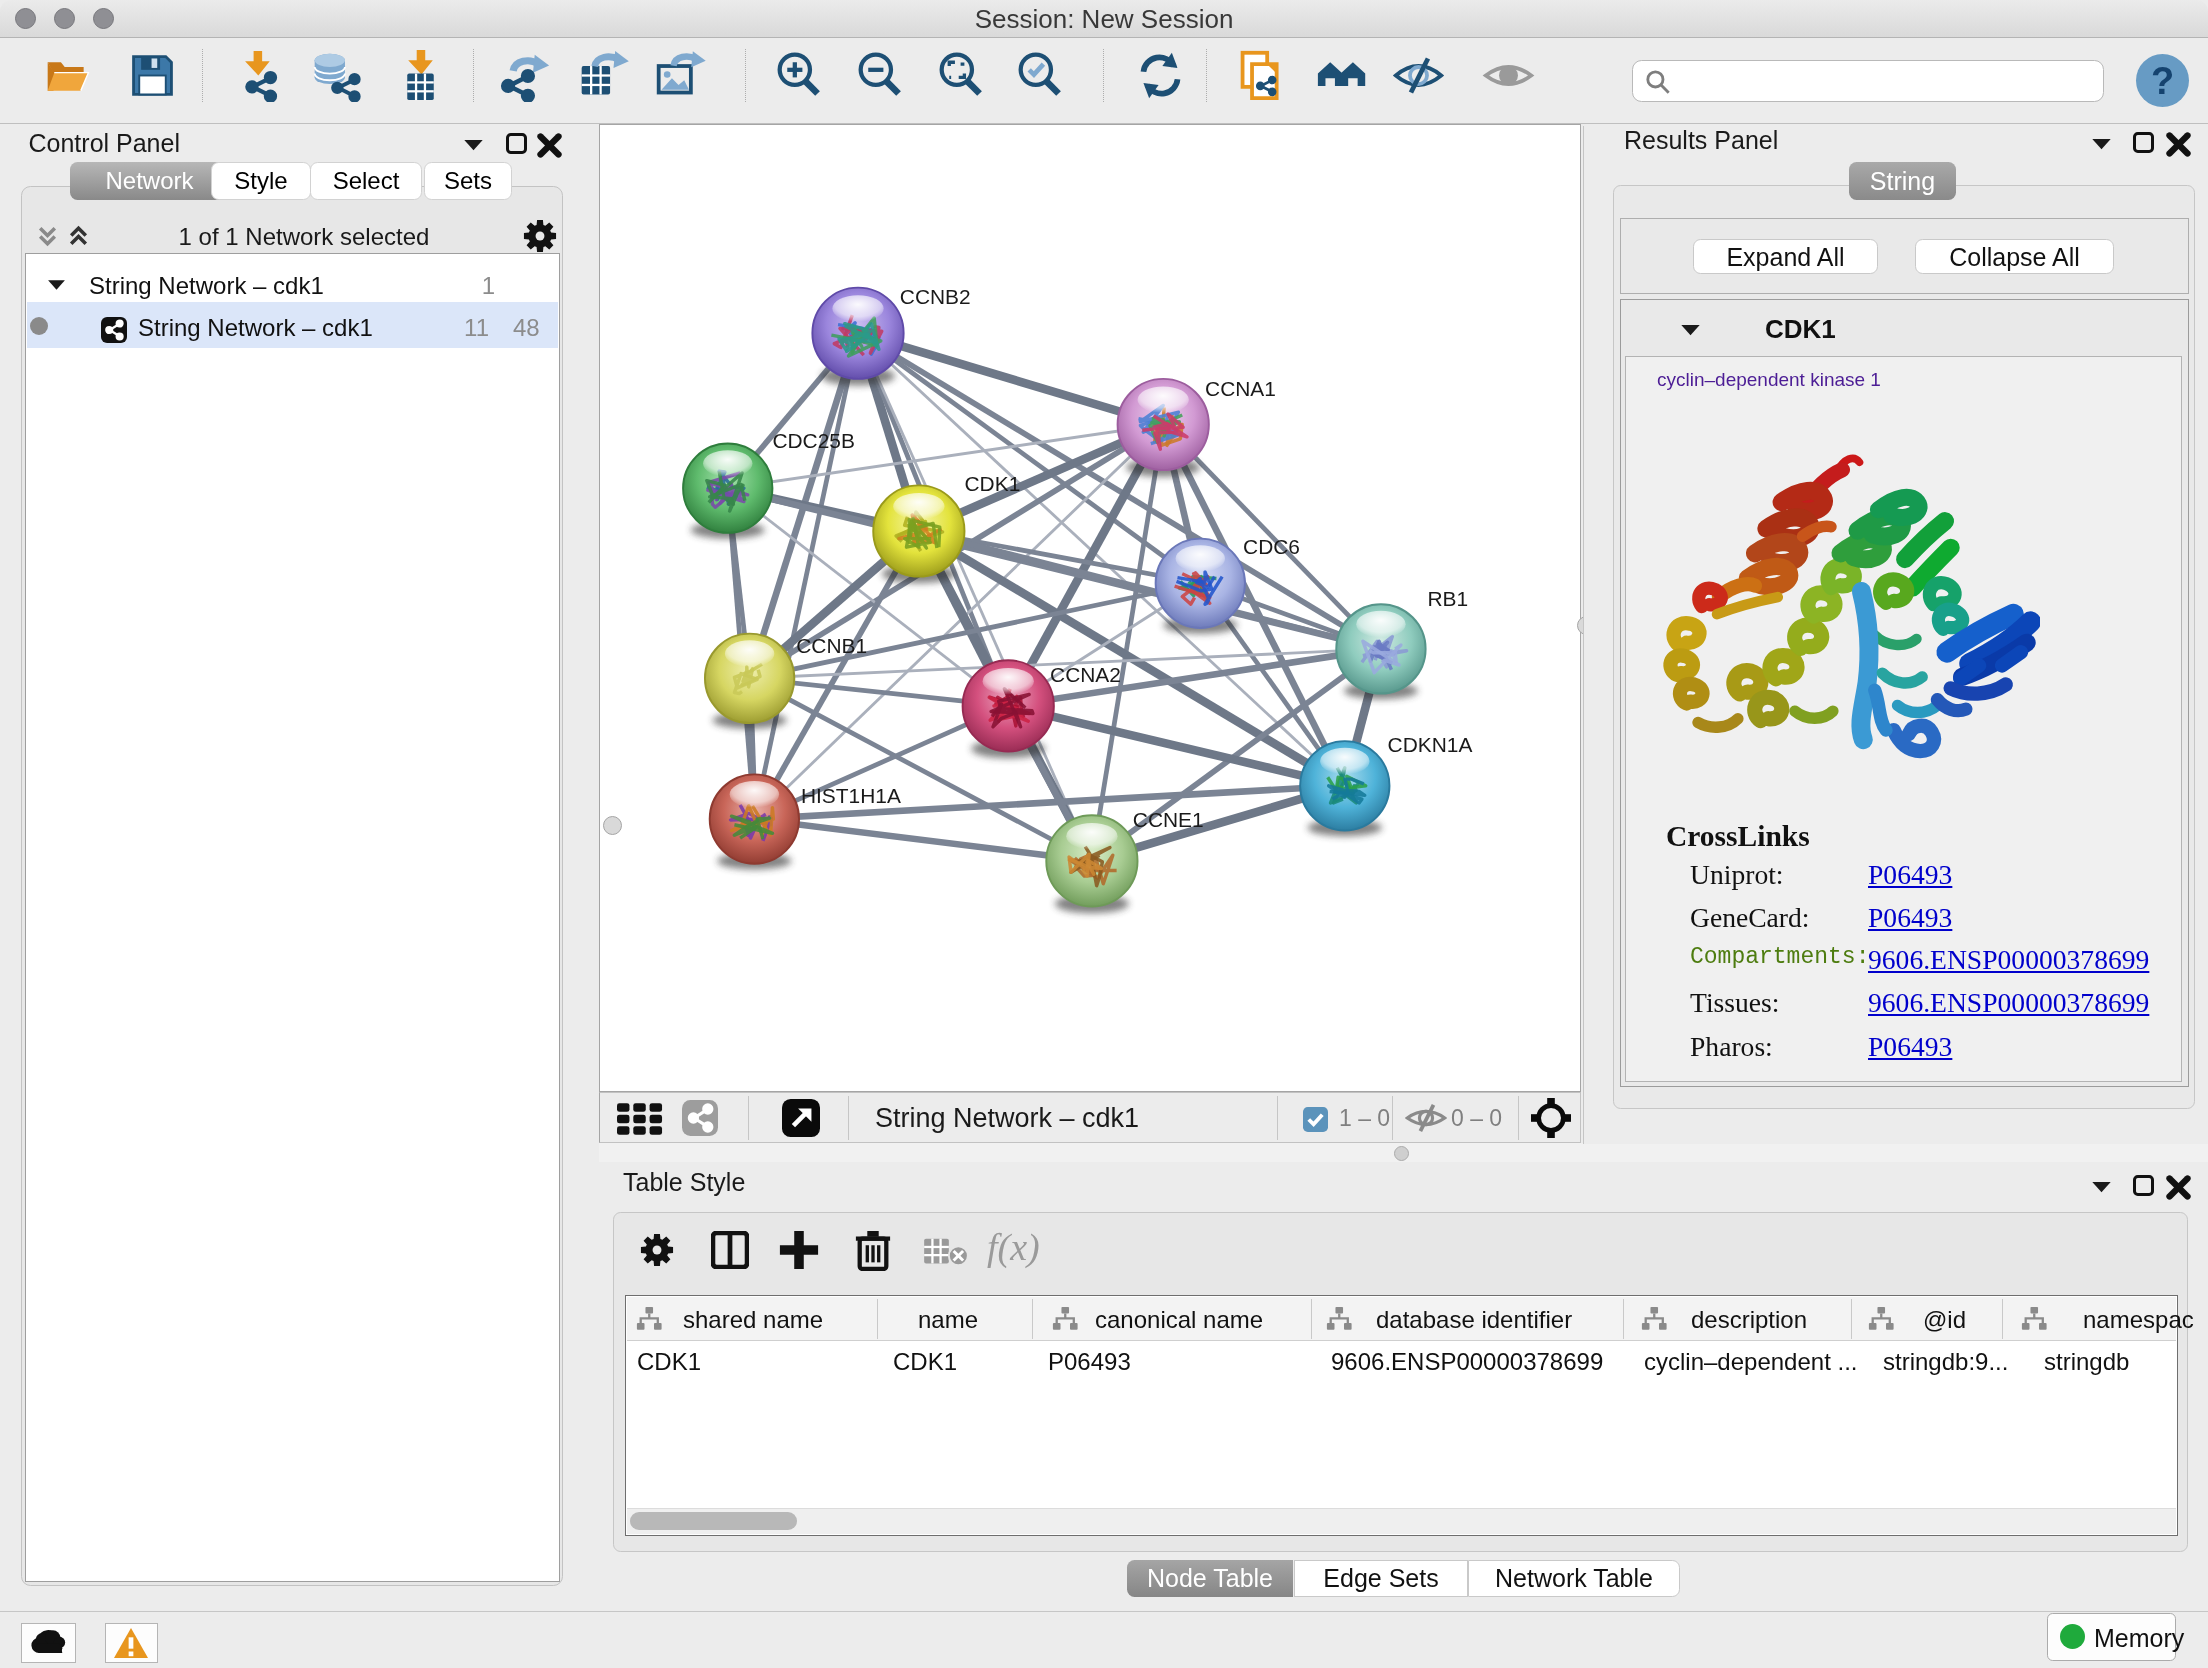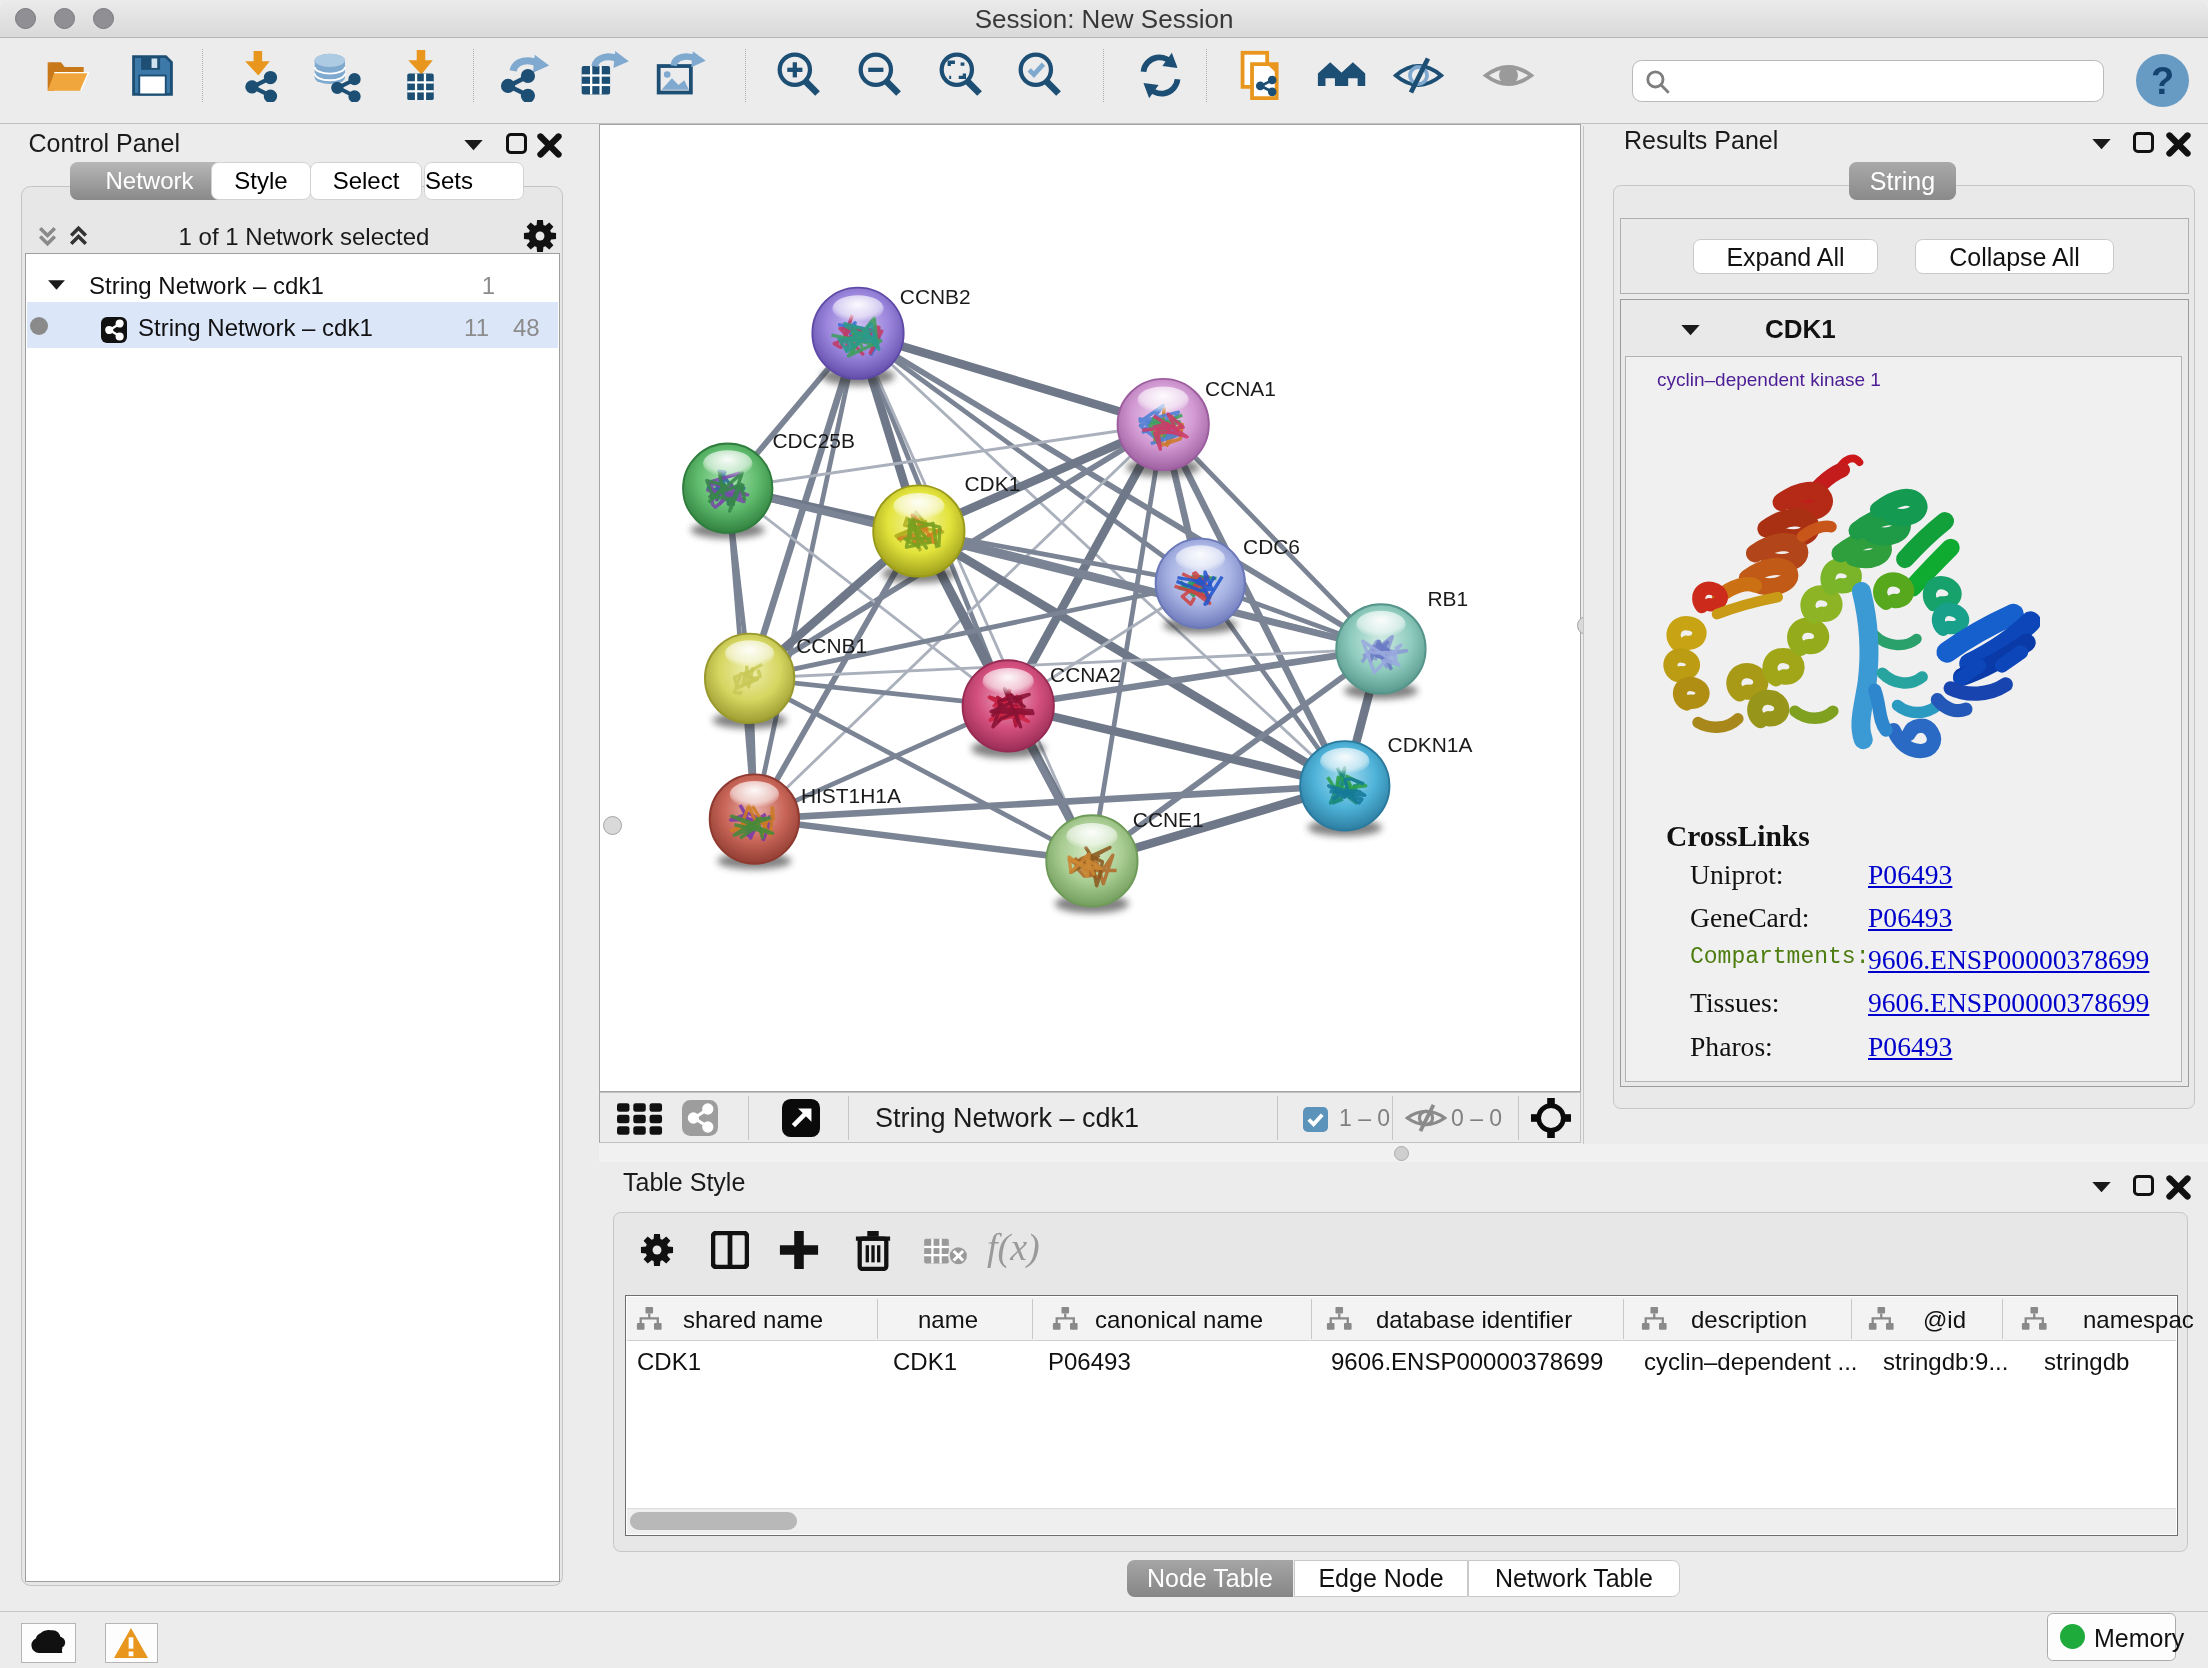--- a/index.html
+++ b/index.html
@@ -172,21 +172,21 @@
 <div style="position:absolute;left:506px;top:133px;width:21px;height:21px;border:3.8px solid #111;border-radius:4.8px"></div>
 <svg style="position:absolute;left:536px;top:132px" width="27" height="27" viewBox="0 0 30 30">
     <g stroke="#111" stroke-width="7" stroke-linecap="round">
       <line x1="5" y1="5" x2="25" y2="25"></line>
       <line x1="25" y1="5" x2="5" y2="25"></line>
     </g>
   </svg>
 <div class="abs" style="left:70px;top:162px;width:159px;height:38px;background:linear-gradient(#b7b7b7,#898989);border-radius:7.6px;color:#fff;font-size:24px;text-align:center;line-height:38px;z-index:3">Network</div>
 <div class="abs" style="left:211px;top:162px;width:100px;height:38px;background:#fff;border:1px solid #d2d2d2;border-radius:7.6px;font-size:24px;text-align:center;line-height:36px;z-index:3">Style</div>
 <div class="abs" style="left:310px;top:162px;width:112px;height:38px;background:#fff;border:1px solid #d2d2d2;border-radius:7.6px;font-size:24px;text-align:center;line-height:36px;z-index:3">Select</div>
-<div class="abs" style="left:424px;top:162px;width:100px;height:38px;background:#fff;border:1px solid #d2d2d2;border-radius:7.6px;font-size:24px;line-height:36px;z-index:3">Sets</div>
+<div class="abs" style="left:424px;top:162px;width:88px;height:38px;background:#fff;border:1px solid #d2d2d2;border-radius:7.6px;font-size:24px;text-align:center;line-height:36px;z-index:3">Sets</div>
 <div class="abs" style="left:21px;top:186px;width:542px;height:1400px;background:#e7e7e7;border:1.9px solid #c3c3c3;border-radius:9.5px"></div>
 <svg style="position:absolute;left:36px;top:223px" width="23" height="25" viewBox="0 0 20 24">
     <path d="M3 5 L10 12 L17 5 M3 13 L10 20 L17 13" fill="none" stroke="#8a8a8a" stroke-width="3.4"></path>
   </svg>
 <svg style="position:absolute;left:67px;top:223px" width="23" height="25" viewBox="0 0 20 24">
     <path d="M3 12 L10 5 L17 12 M3 20 L10 13 L17 20" fill="none" stroke="#333" stroke-width="3.4"></path>
   </svg>
 <div class="abs" style="left:133px;top:223px;width:342px;font-size:24px;color:#1a1a1a;text-align:center">1 of 1 Network selected</div>
 <svg style="position:absolute;left:523px;top:219px" width="34" height="34" viewBox="0 0 36 36">
     <path d="M35.0,14.9 L35.0,21.1 L29.7,21.6 L28.8,23.7 L32.2,27.8 L27.8,32.2 L23.7,28.8 L21.6,29.7 L21.1,35.0 L14.9,35.0 L14.4,29.7 L12.3,28.8 L8.2,32.2 L3.8,27.8 L7.2,23.7 L6.3,21.6 L1.0,21.1 L1.0,14.9 L6.3,14.4 L7.2,12.3 L3.8,8.2 L8.2,3.8 L12.3,7.2 L14.4,6.3 L14.9,1.0 L21.1,1.0 L21.6,6.3 L23.7,7.2 L27.8,3.8 L32.2,8.2 L28.8,12.3 L29.7,14.4 z" fill="#111"></path>
@@ -759,21 +759,21 @@
 <div class="abs" style="left:637px;top:1348px;font-size:24px;color:#111">CDK1</div>
 <div class="abs" style="left:893px;top:1348px;font-size:24px;color:#111">CDK1</div>
 <div class="abs" style="left:1048px;top:1348px;font-size:24px;color:#111">P06493</div>
 <div class="abs" style="left:1331px;top:1348px;font-size:24px;color:#111">9606.ENSP00000378699</div>
 <div class="abs" style="left:1644px;top:1348px;font-size:24px;color:#111">cyclin–dependent ...</div>
 <div class="abs" style="left:1883px;top:1348px;font-size:24px;color:#111">stringdb:9...</div>
 <div class="abs" style="left:2044px;top:1348px;font-size:24px;color:#111">stringdb</div>
 <div class="abs" style="left:627px;top:1508px;width:1549px;height:26px;background:#efefef;border-top:1px solid #dcdcdc"></div>
 <div class="abs" style="left:630px;top:1512px;width:167px;height:18px;background:#b8b8b8;border-radius:9.5px"></div>
 <div class="abs" style="left:1127px;top:1560px;width:166px;height:37px;background:linear-gradient(#a5a5a5,#868686);border-radius:7.6px 0 0 7.6px;color:#fff;font-size:25px;text-align:center;line-height:37px">Node Table</div>
-<div class="abs" style="left:1294px;top:1560px;width:174px;height:37px;background:#fff;border:1px solid #c9c9c9;font-size:25px;text-align:center;line-height:35px;color:#111">Edge Node</div>
+<div class="abs" style="left:1294px;top:1560px;width:174px;height:37px;background:#fff;border:1px solid #c9c9c9;font-size:25px;text-align:center;line-height:35px;color:#111">Edge Sets</div>
 <div class="abs" style="left:1468px;top:1560px;width:212px;height:37px;background:#fff;border:1px solid #c9c9c9;border-radius:0 7.6px 7.6px 0;font-size:25px;text-align:center;line-height:35px;color:#111">Network Table</div>
 <div class="abs" style="left:0;top:1611px;width:2208px;height:57px;background:#ececec;border-top:1.9px solid #c6c6c6"></div>
 <div class="abs" style="left:21px;top:1623px;width:55px;height:40px;background:#fdfdfd;border:1.9px solid #b5b5b5"></div>
 <svg class="abs" style="left:29.5px;top:1630px" width="38" height="25" viewBox="0 0 40 26">
 <path d="M10 24 a8 8 0 0 1 -1 -16 a10 10 0 0 1 19 -2 a7 7 0 0 1 5 12 l1 6 z" fill="#111"></path>
 <circle cx="13" cy="10" r="7" fill="#111"></circle>
     <circle cx="24" cy="8" r="8" fill="#111"></circle>
     <circle cx="31" cy="13" r="6" fill="#111"></circle>
 <rect x="6" y="14" width="28" height="10" rx="5" fill="#111"></rect>
   </svg>

